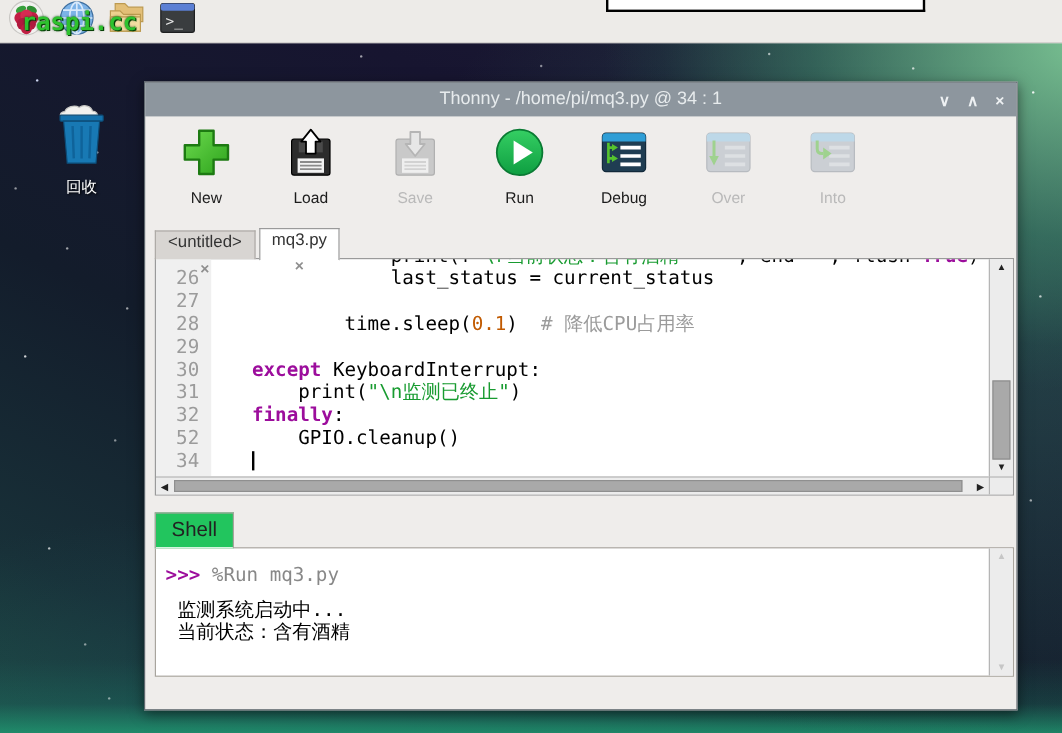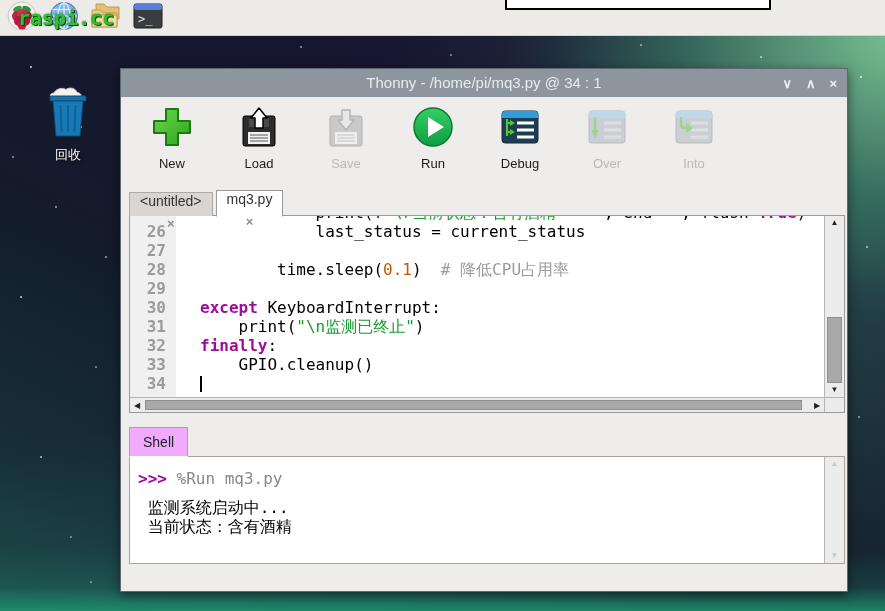--- a/index.html
+++ b/index.html
@@ -57,44 +57,44 @@
     border:1px solid #aeaba7; height:24px; background:#d8d5d2; margin-right:3px; border-bottom:none;flex-direction:column; }
   .tab .x { color:#8f8f8f; font-weight:bold; font-size:13px; }
   .tab.active { height:27px; background:#fff; border:1px solid #9a9a9a; border-bottom:1px solid #fff; margin-bottom:-1px; }
 
   
   .editor { position:absolute; top:146px; left:8px; right:2px; height:198px; background:#fff; border:1px solid #9a9a9a; }
   .gutterbg { position:absolute; left:0; top:0; bottom:15px; width:46px; background:#f0f0f0; }
   .codeclip { position:absolute; left:0; right:20px; top:0; bottom:15px; overflow:hidden; }
   .codelines { margin-top:-13px; font-family:"DejaVu Sans Mono", monospace; font-size:16px; line-height:19px; }
   .edrow { display:flex; height:19px; white-space:pre; }
-  .lnum { width:46px; flex:0 0 46px; text-align:right; padding-right:10px; color:#9b9b9b;font-weight:bold; }
-  .lcode { padding-left:24px; color:#000; }
+  .lnum { width:46px; flex:0 0 46px; text-align:right; padding-right:10px; color:#9b9b9b; }
+  .lcode { padding-left:34px; color:#000; }
   .tk-kw { color:var(--keyword); font-weight:bold; }
   .tk-str { color:var(--string); }
   .tk-num { color:var(--number); }
   .tk-com { color:var(--comment); }
   .caret { display:inline-block; width:1.5px; height:16px; background:#000; vertical-align:-3px; }
 
   
   .vscroll { position:absolute; right:0; top:0; bottom:15px; width:20px; background:#ececec; border-left:1px solid #b5b5b5; }
   .vscroll .arr { position:absolute; left:0; width:100%; height:14px; text-align:center; font-size:8px; line-height:14px; color:#222; }
   .vscroll .arr.up { top:0; } .vscroll .arr.down { bottom:0; }
   .vthumb { position:absolute; left:2px; right:2px; top:56%; height:36%; background:#a9a9a9; border:1px solid #8f8f8f; }
   .hscroll { position:absolute; left:0; right:20px; bottom:0; height:15px; background:#ececec; border-top:1px solid #b5b5b5; }
   .hscroll .arr { position:absolute; top:0; width:14px; height:100%; text-align:center; font-size:8px; line-height:15px; color:#222; }
   .hscroll .arr.left { left:0; } .hscroll .arr.right { right:0; }
   .hthumb { position:absolute; top:2px; bottom:2px; left:15px; right:22px; background:#a9a9a9; border:1px solid #8f8f8f; }
   .corner { position:absolute; right:0; bottom:0; width:20px; height:15px; background:#ececec; border-top:1px solid #b5b5b5; border-left:1px solid #b5b5b5; }
   .shell .vscroll .arr { color:#c6c6c6; }
 
   
   .shelltabs { position:absolute; top:356px; left:8px; height:31px; display:flex; align-items:flex-end; z-index:3; }
-  .shelltab { height:30px; padding:0 13px; background:#f0abfc; border:1px solid #a8a49d; border-bottom:1px solid #fff;
-    font-size:14px; color:#222; display:flex; align-items:center; margin-bottom:-1px; }
+  .shelltab { height:30px; padding:0 13px; background:#22c55e; border:1px solid #a8a49d; border-bottom:1px solid #fff;
+    font-size:17px; color:#222; display:flex; align-items:center; margin-bottom:-1px; }
   .shell { position:absolute; top:387px; left:8px; right:2px; height:108px; background:#fff; border:1px solid #a8a49d; }
   .shell-lines { position:absolute; left:0; right:20px; top:0; bottom:0; overflow:hidden; padding:12px 0 0 8px;
     font-family:"DejaVu Sans Mono", monospace; font-size:16px; line-height:19px; }
   .shrow { white-space:pre; color:#000; }
   .shrow.spacer { height:10px; }
   .tk-prompt { color:var(--prompt); font-weight:bold; }
   .tk-magic { color:var(--magic); }
   .tk-out { color:#000; }
 
   
@@ -319,21 +319,21 @@
       <div class="codeclip">
         <div class="codelines">
             <div class="edrow"><span class="lnum"></span><span class="lcode"><span>            print(f</span><span class="tk-str">"\r当前状态：含有酒精    "</span><span>, end=</span><span class="tk-str">""</span><span>, flush=</span><span class="tk-kw">True</span><span>)</span></span></div>
             <div class="edrow"><span class="lnum">26</span><span class="lcode"><span>            last_status = current_status</span></span></div>
             <div class="edrow"><span class="lnum">27</span><span class="lcode"></span></div>
             <div class="edrow"><span class="lnum">28</span><span class="lcode"><span>        time.sleep(</span><span class="tk-num">0.1</span><span>)</span><span class="tk-com">  # 降低CPU占用率</span></span></div>
             <div class="edrow"><span class="lnum">29</span><span class="lcode"></span></div>
             <div class="edrow"><span class="lnum">30</span><span class="lcode"><span class="tk-kw">except</span><span> KeyboardInterrupt:</span></span></div>
             <div class="edrow"><span class="lnum">31</span><span class="lcode"><span>    print(</span><span class="tk-str">"\n监测已终止"</span><span>)</span></span></div>
             <div class="edrow"><span class="lnum">32</span><span class="lcode"><span class="tk-kw">finally</span><span>:</span></span></div>
-            <div class="edrow"><span class="lnum">33</span><span class="lcode"><span>    GPIO.cleanup()</span></span></div>
+            <div class="edrow"><span class="lnum">52</span><span class="lcode"><span>    GPIO.cleanup()</span></span></div>
             <div class="edrow"><span class="lnum">34</span><span class="lcode"><span class="caret"></span></span></div>
           </div>
       </div>
       <div class="vscroll">
         <div class="arr up">▲</div>
         <div class="vthumb"></div>
         <div class="arr down">▼</div>
       </div>
       <div class="hscroll">
         <div class="arr left">◀</div>

